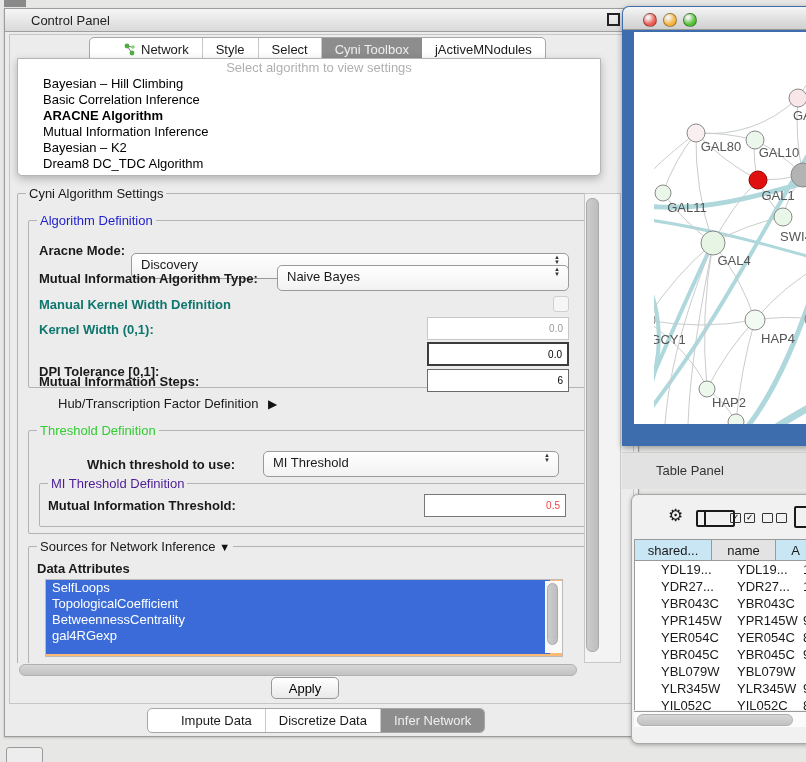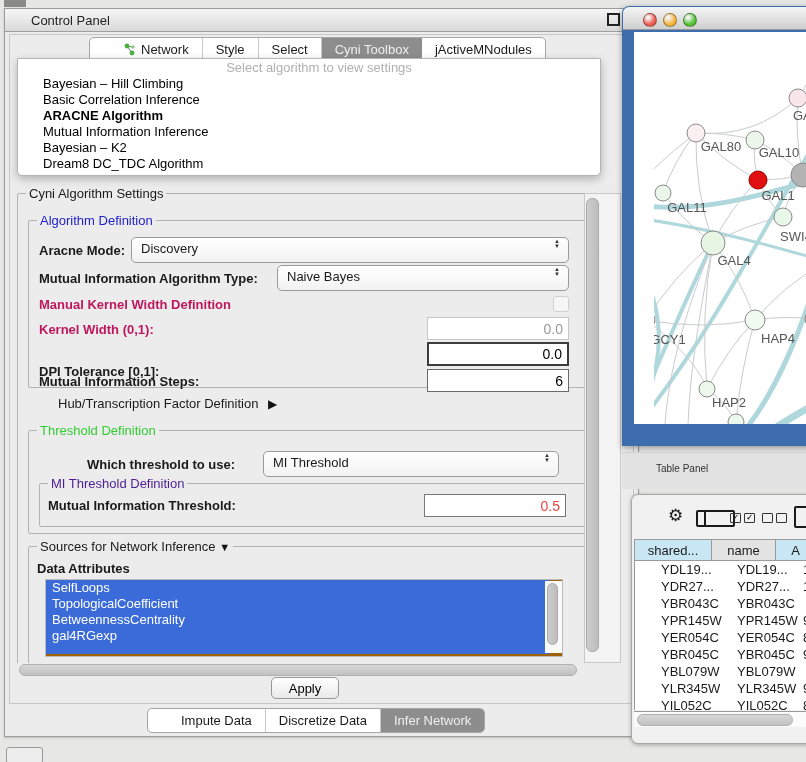--- a/index.html
+++ b/index.html
@@ -26,49 +26,49 @@
   
   .dropdown{left:12px;top:49px;width:562px;height:116px;background:#fff;border:1px solid #b5b5b5;
       border-radius:0 0 5px 5px;box-shadow:0 3px 8px rgba(0,0,0,.25);z-index:10;}
   .dd-header{height:17px;line-height:17px;text-align:center;color:#b0b0b0;font-size:13px;}
   .dd-item{height:16px;line-height:16px;padding-left:5px;font-size:13px;color:#000;white-space:nowrap;cursor:default;}
   .dd-item.bold{font-weight:bold;}
   
   .group{border:1px solid #b3b3b3;border-radius:2px;background:#ececec;}
   .legend{position:absolute;top:-8px;left:8px;background:#ececec;padding:0 3px;font-size:13px;white-space:nowrap;}
   .flbl{position:absolute;font-weight:bold;font-size:13px;white-space:nowrap;}
-  .dis{color:#be185d;}
+  .dis{color:#0f766e;}
   .combo{position:absolute;background:linear-gradient(#ffffff,#f2f2f2);border:1px solid #9a9a9a;
       border-radius:5px;font-size:13px;cursor:default;}
   .combo .val{position:absolute;left:9px;top:3px;}
   .spin{position:absolute;right:8px;top:1px;font-size:6px;line-height:5px;color:#333;text-align:center;}
-  .field{position:absolute;background:#fff;font-size:14px;text-align:right;padding:0 5px 0 0;
+  .field{position:absolute;background:#fff;font-size:10px;text-align:right;padding:0 5px 0 0;
       font-family:"Liberation Sans",sans-serif;box-sizing:border-box;}
   .cbox{position:absolute;width:14px;height:14px;border:1px solid #cfcfcf;border-radius:3px;background:#f6f6f6;}
   .tri{display:inline-block;color:#111;}
   
-  .attr-list{position:absolute;background:#a16207;border:1px solid #bbb;overflow:hidden;}
+  .attr-list{position:absolute;background:#fdba74;border:1px solid #bbb;overflow:hidden;}
   .attr-item{height:16px;line-height:16px;padding-left:6px;color:#fff;font-size:13px;white-space:nowrap;}
   
   .sb-track{position:absolute;background:#f3f3f3;border:1px solid #c8c8c8;}
   .sb-thumb{position:absolute;background:linear-gradient(90deg,#cdcdcd,#bdbdbd);border:1px solid #aaa;border-radius:6px;}
   .sb-thumb-h{position:absolute;background:linear-gradient(#d6d6d6,#c2c2c2);border:1px solid #b0b0b0;border-radius:6px;}
   .btn{position:absolute;background:linear-gradient(#ffffff,#e9e9e9);border:1px solid #979797;border-radius:5px;
       font-size:13px;font-family:"Liberation Sans",sans-serif;cursor:default;}
   
   
   .netwin{left:622px;top:6px;width:184px;height:440px;background:#3d6dad;border-radius:7px 0 0 0;
       box-shadow:0 2px 6px rgba(0,0,0,.35);}
   .net-titlebar{left:1px;top:1px;width:183px;height:22px;background:linear-gradient(#f5f5f5,#cfcfcf);
       border-radius:6px 0 0 0;border-bottom:1px solid #999;}
   .light{position:absolute;top:6px;width:12px;height:12px;border-radius:50%;}
   .canvas{left:12px;top:26px;width:172px;height:392px;background:#fff;overflow:hidden;}
   .divider-arrow{left:602px;top:368px;font-size:9px;color:#888;}
   .tp-header{left:622px;top:452px;width:184px;height:36px;background:#e2e2e2;border-top:1px solid #cfcfcf;}
-  .tp-title{left:14px;top:10px;font-size:10px;color:#333;}
+  .tp-title{left:14px;top:10px;font-size:13px;color:#333;}
   .subwin{left:631px;top:494px;width:176px;height:248px;background:#f1f1f1;border:1px solid #a8a8a8;
       border-radius:7px 0 0 7px;box-shadow:0 1px 4px rgba(0,0,0,.3);}
   .gear{font-size:17px;color:#1a1a1a;}
   .ico-split{width:15px;height:13px;border:2px solid #1a1a1a;border-radius:2px;position:relative;}
   .ico-split::after{content:"";position:absolute;left:6px;top:0;width:2px;height:13px;background:#1a1a1a;}
   .mini-box{display:inline-block;width:9px;height:8px;border:1.5px solid #333;border-radius:1px;
       font-size:8px;line-height:8px;text-align:center;color:#222;font-weight:bold;margin-right:3px;vertical-align:top;}
   .ico-page{width:15px;height:18px;border:2px solid #1a1a1a;border-radius:2px;}
   .thead-cell{position:absolute;top:0;height:22px;border:1px solid #9a9a9a;border-left:none;
       text-align:center;line-height:22px;font-size:13px;box-sizing:border-box;}
@@ -129,21 +129,21 @@
         </div>
     </div>
 
     <div class="abs group" style="left:12px;top:184px;width:562px;height:470px;">
       <span class="legend">Cyni Algorithm Settings</span>
 
       <div class="abs group" style="left:10px;top:26px;width:546px;height:166px;">
         <span class="legend" style="color:#2222cc;">Algorithm Definition</span>
 
         <span class="flbl" style="left:10px;top:22px;">Aracne Mode:</span>
-        <div class="combo" style="left:102px;top:16px;width:436px;height:24px;">
+        <div class="combo" style="left:102px;top:32px;width:436px;height:24px;">
           <span class="val">Discovery</span>
           <span class="spin">▲<br>▼</span>
         </div>
 
         <span class="flbl" style="left:10px;top:50px;">Mutual Information Algorithm Type:</span>
         <div class="combo" style="left:248px;top:44px;width:290px;height:24px;">
           <span class="val">Naive Bayes</span>
           <span class="spin">▲<br>▼</span>
         </div>
 

